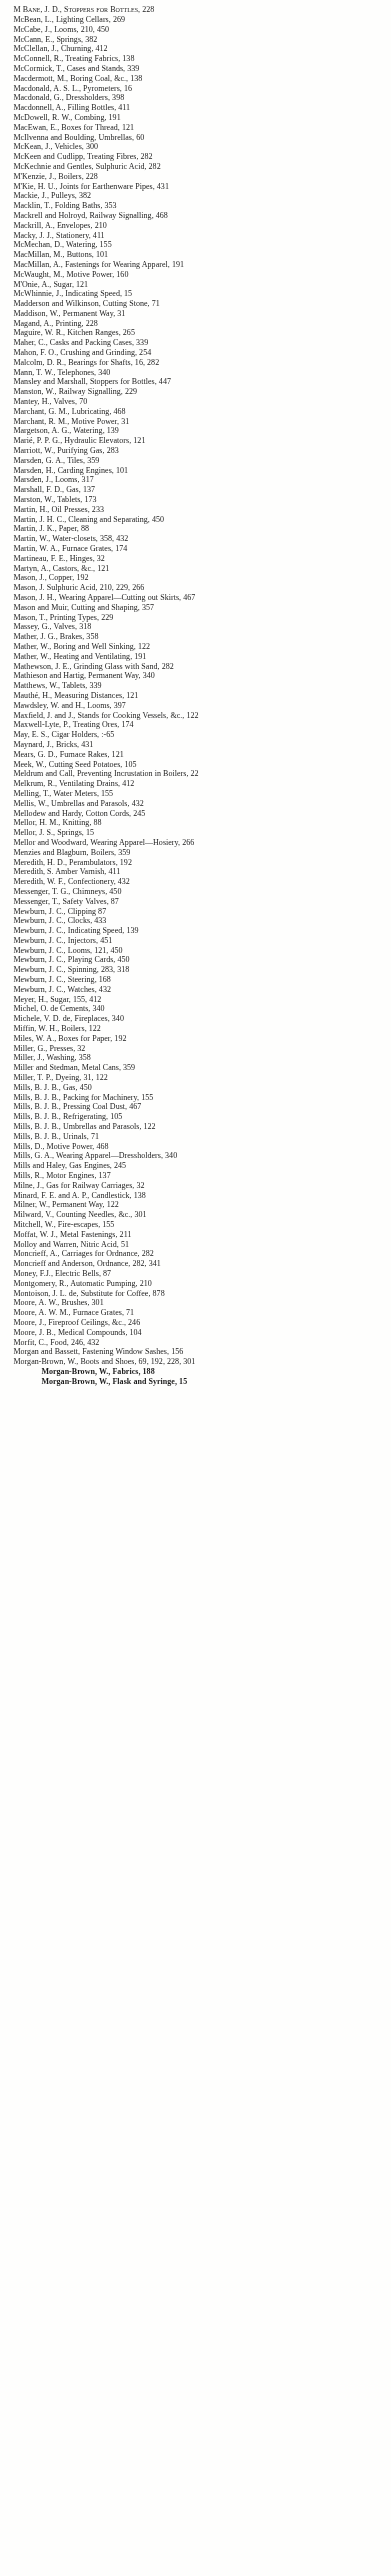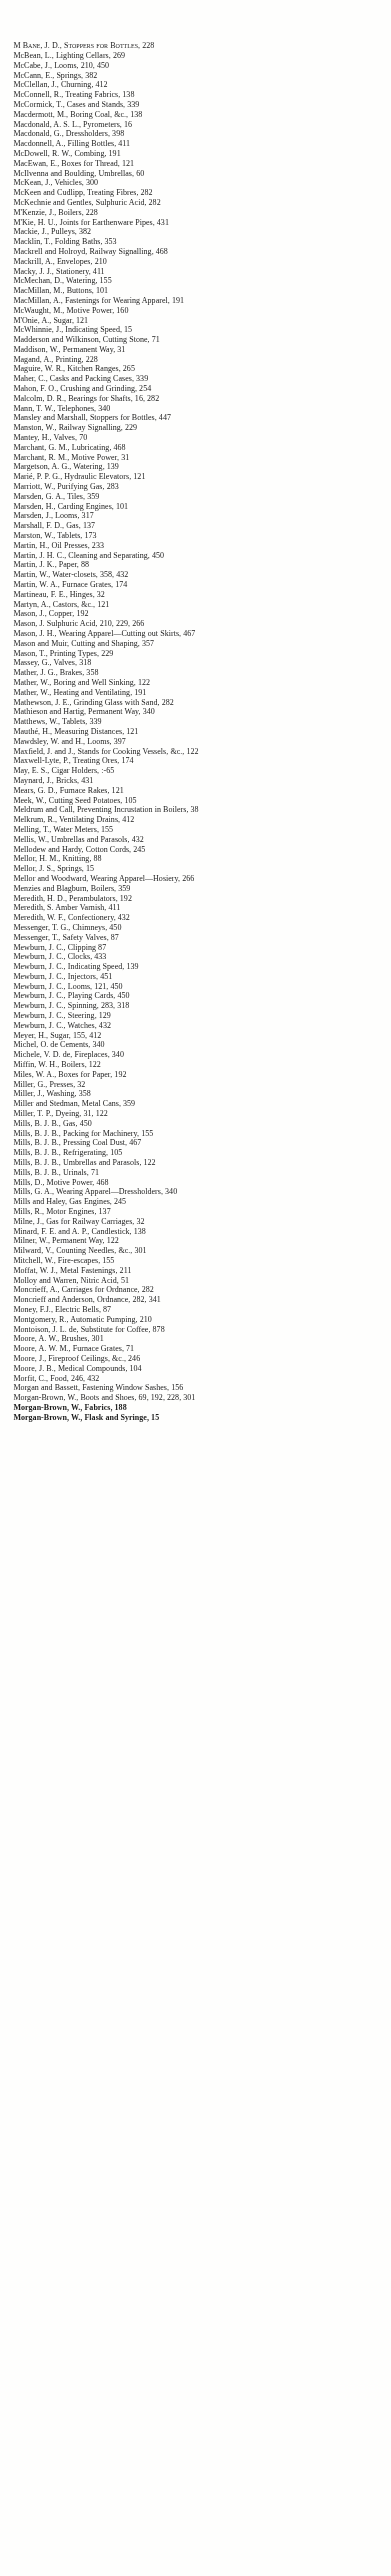--- a/index.html
+++ b/index.html
@@ -29,24 +29,24 @@
     line-height: 9.8px;
     text-indent: -7.2px;
     padding-left: 7.2px;
     margin: 0;
     white-space: normal;
     letter-spacing: 0.03px;
     word-spacing: 0.1px;
   }
   .entry.bold {
     font-weight: bold;
+    margin-left: 28px;
   }
   .entry.smallcap {
     font-variant: small-caps;
-    margin-top: 36px;
   }
 </style>
 </head>
 <body>
 
 <div class="page">
   <ul class="index-list">
       <li class="entry smallcap">M Bane, J. D., Stoppers for Bottles, 228</li>
       <li class="entry">McBean, L., Lighting Cellars, 269</li>
       <li class="entry">McCabe, J., Looms, 210, 450</li>
@@ -118,42 +118,42 @@
       <li class="entry">Mathieson and Hartig, Permanent Way, 340</li>
       <li class="entry">Matthews, W., Tablets, 339</li>
       <li class="entry">Mauthé, H., Measuring Distances, 121</li>
       <li class="entry">Mawdsley, W. and H., Looms, 397</li>
       <li class="entry">Maxfield, J. and J., Stands for Cooking Vessels, &amp;c., 122</li>
       <li class="entry">Maxwell-Lyte, P., Treating Ores, 174</li>
       <li class="entry">May, E. S., Cigar Holders, :-65</li>
       <li class="entry">Maynard, J., Bricks, 431</li>
       <li class="entry">Mears, G. D., Furnace Rakes, 121</li>
       <li class="entry">Meek, W., Cutting Seed Potatoes, 105</li>
-      <li class="entry">Meldrum and Call, Preventing Incrustation in Boilers, 38</li>
+      <li class="entry">Meldrum and Call, Preventing Incrustation in Boilers, 22</li>
       <li class="entry">Melkrum, R., Ventilating Drains, 412</li>
       <li class="entry">Melling, T., Water Meters, 155</li>
       <li class="entry">Mellis, W., Umbrellas and Parasols, 432</li>
       <li class="entry">Mellodew and Hardy, Cotton Cords, 245</li>
       <li class="entry">Mellor, H. M., Knitting, 88</li>
       <li class="entry">Mellor, J. S., Springs, 15</li>
       <li class="entry">Mellor and Woodward, Wearing Apparel—Hosiery, 266</li>
       <li class="entry">Menzies and Blagburn, Boilers, 359</li>
       <li class="entry">Meredith, H. D., Perambulators, 192</li>
       <li class="entry">Meredith, S. Amber Varnish, 411</li>
       <li class="entry">Meredith, W. F., Confectionery, 432</li>
       <li class="entry">Messenger, T. G., Chimneys, 450</li>
       <li class="entry">Messenger, T., Safety Valves, 87</li>
       <li class="entry">Mewburn, J. C., Clipping 87</li>
       <li class="entry">Mewburn, J. C., Clocks, 433</li>
       <li class="entry">Mewburn, J. C., Indicating Speed, 139</li>
       <li class="entry">Mewburn, J. C., Injectors, 451</li>
       <li class="entry">Mewburn, J. C., Looms, 121, 450</li>
       <li class="entry">Mewburn, J. C., Playing Cards, 450</li>
       <li class="entry">Mewburn, J. C., Spinning, 283, 318</li>
-      <li class="entry">Mewburn, J. C., Steering, 129</li>
+      <li class="entry">Mewburn, J. C., Steering, 168</li>
       <li class="entry">Mewburn, J. C., Watches, 432</li>
       <li class="entry">Meyer, H., Sugar, 155, 412</li>
       <li class="entry">Michel, O. de Cements, 340</li>
       <li class="entry">Michele, V. D. de, Fireplaces, 340</li>
       <li class="entry">Miffin, W. H., Boilers, 122</li>
       <li class="entry">Miles, W. A., Boxes for Paper, 192</li>
       <li class="entry">Miller, G., Presses, 32</li>
       <li class="entry">Miller, J., Washing, 358</li>
       <li class="entry">Miller and Stedman, Metal Cans, 359</li>
       <li class="entry">Miller, T. P., Dyeing, 31, 122</li>

